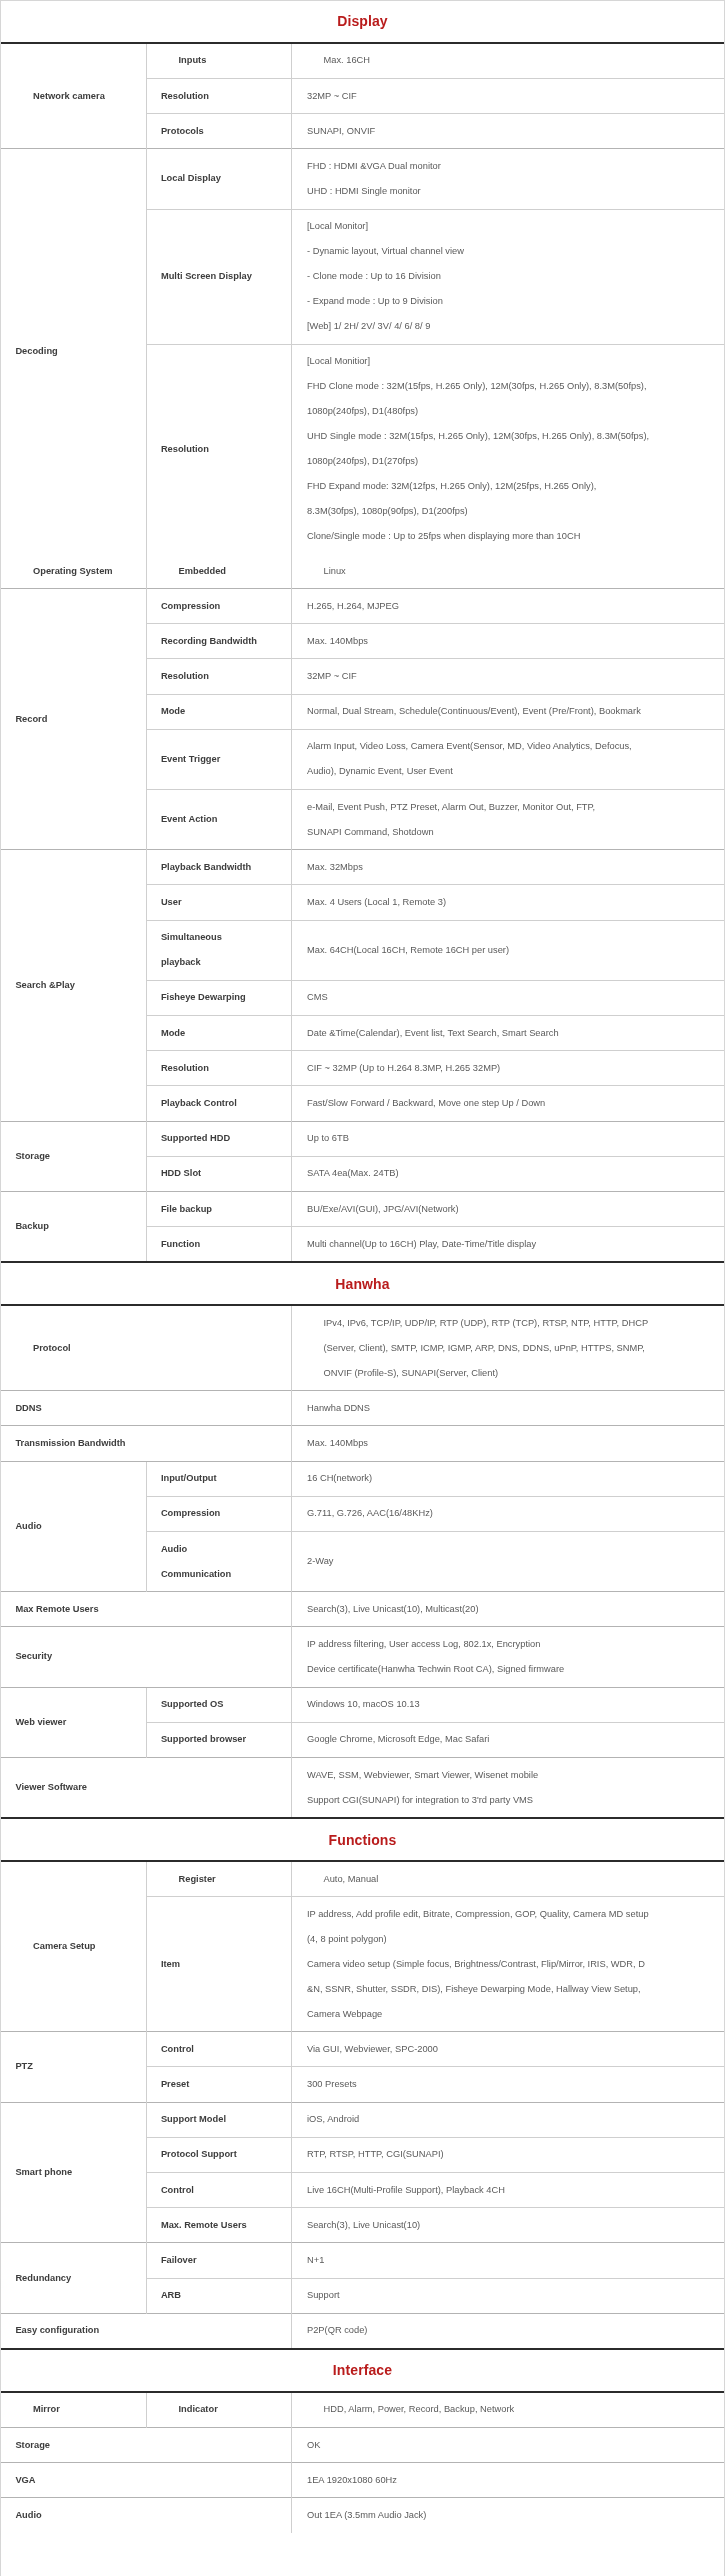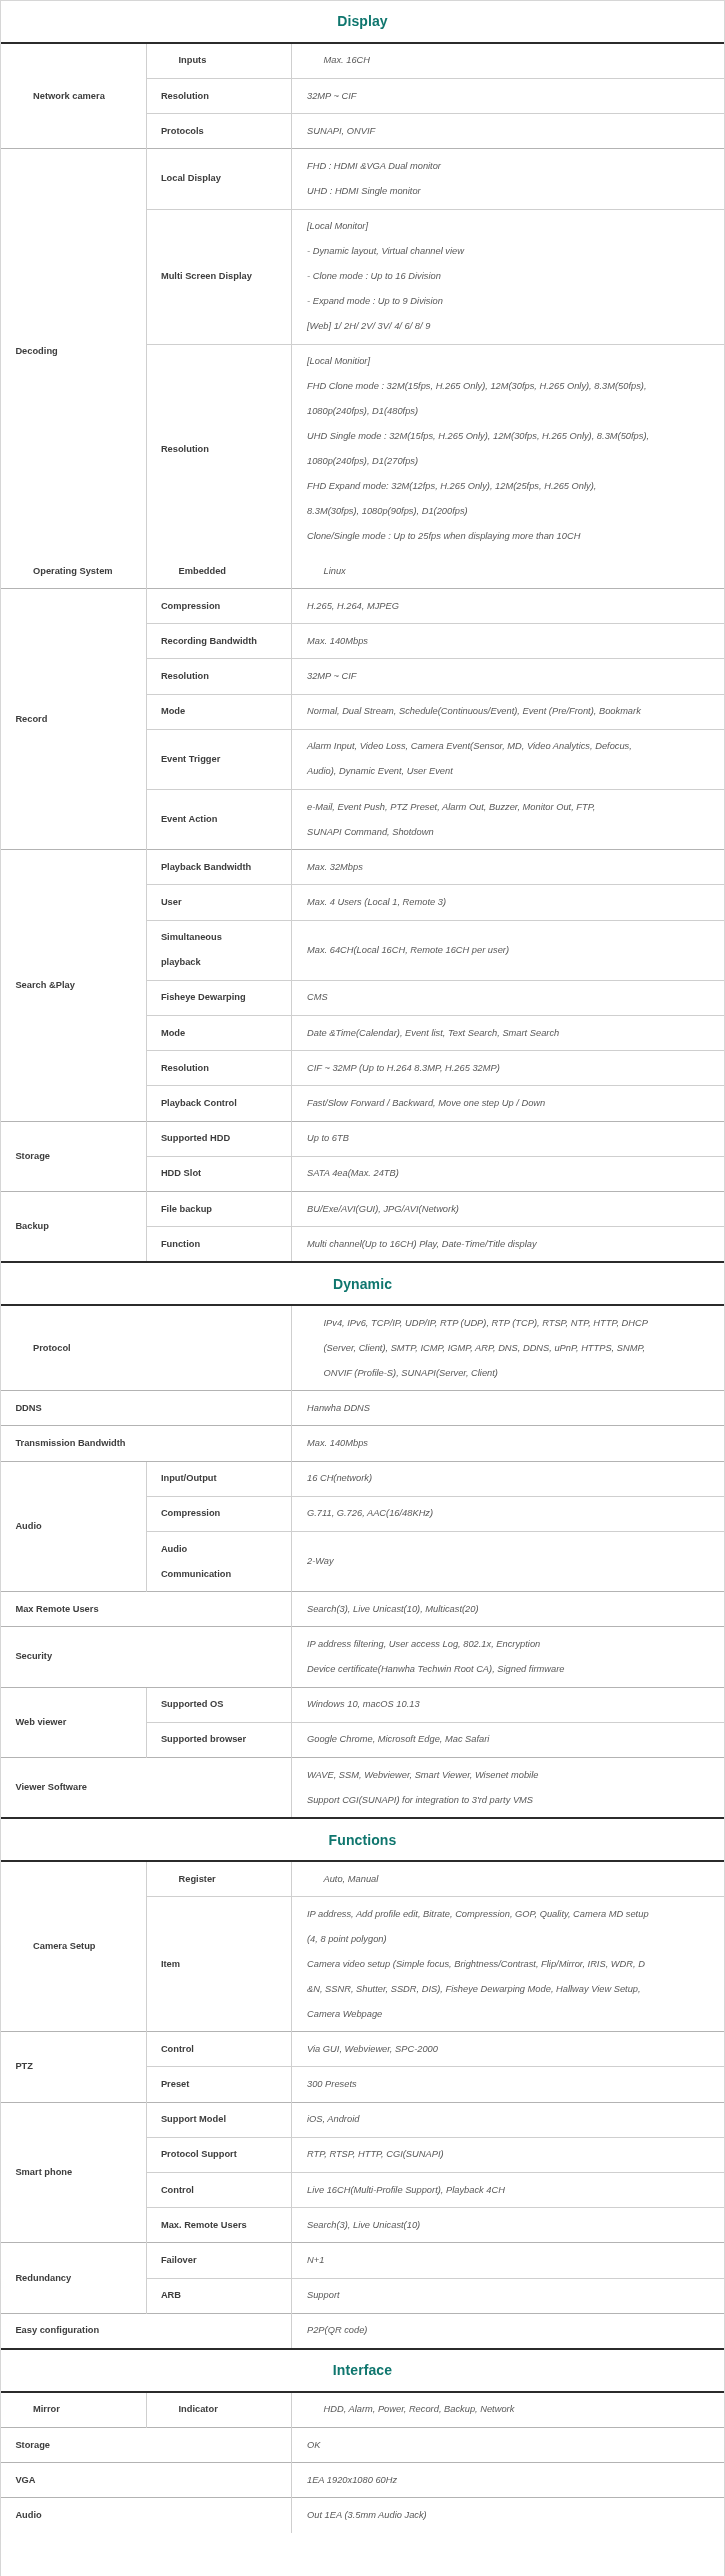--- a/index.html
+++ b/index.html
@@ -8,21 +8,21 @@
     box-sizing:border-box;
     width:725px; min-height:3381px;
     border:0.5px solid #d6d6d6;
     background:#fff;
     padding:0;
   }
   .sec-title {
     border-top:2.1px solid #2b2b2b;
     border-bottom:2.1px solid #2b2b2b;
     text-align:center;
-    font-size:14px; font-weight:bold; color:#0f766e;
+    font-size:14px; font-weight:bold; color:#b91c1c;
     padding:12.4px 0;
     letter-spacing:0.1px;
   }
   .sec-title.first { border-top:none; }
   table.spec {
     width:100%;
     border-collapse:collapse;
     table-layout:fixed;
   }
   table.spec td {
@@ -31,21 +31,20 @@
     line-height:25px;
     white-space:pre-line;
     word-wrap:break-word;
   }
   td.lbl { font-weight:bold; color:#3d3d3d; padding:4.6px 5.2px 4.6px 14.4px; }
   td.sub { border-left:0.5px solid #cfcfcf; }
   td.val {
     font-weight:normal; color:#5a5a5a;
     padding:4.6px 6.2px 4.6px 15.5px;
     border-left:0.5px solid #cfcfcf;
-    font-style:italic;
   }
   
   table.spec tr td { border-top:0.5px solid #cfcfcf; }
   table.spec tr.grp td { border-top:1px solid #b3b3b3; }
   table.spec tr:first-child td { border-top:none;padding-left:32px; }
 </style>
 </head>
 <body>
 
 <div class="doc">
@@ -182,21 +181,21 @@
       <td class="lbl sub">File backup</td>
       <td class="val">BU/Exe/AVI(GUI), JPG/AVI(Network)</td>
     </tr>
     <tr>
       <td class="lbl sub">Function</td>
       <td class="val">Multi channel(Up to 16CH) Play, Date-Time/Title display</td>
     </tr>
   </tbody>
     </table>
 
-  <div class="sec-title">Dynamic</div>
+  <div class="sec-title">Hanwha</div>
   <table class="spec">
     <colgroup>
         <col style="width:145px">
         <col style="width:145px">
         <col>
       </colgroup>
     <tbody>
         <tr class="grp">
       <td class="lbl" colspan="2">Protocol</td>
       <td class="val">IPv4, IPv6, TCP/IP, UDP/IP, RTP (UDP), RTP (TCP), RTSP, NTP, HTTP, DHCP

